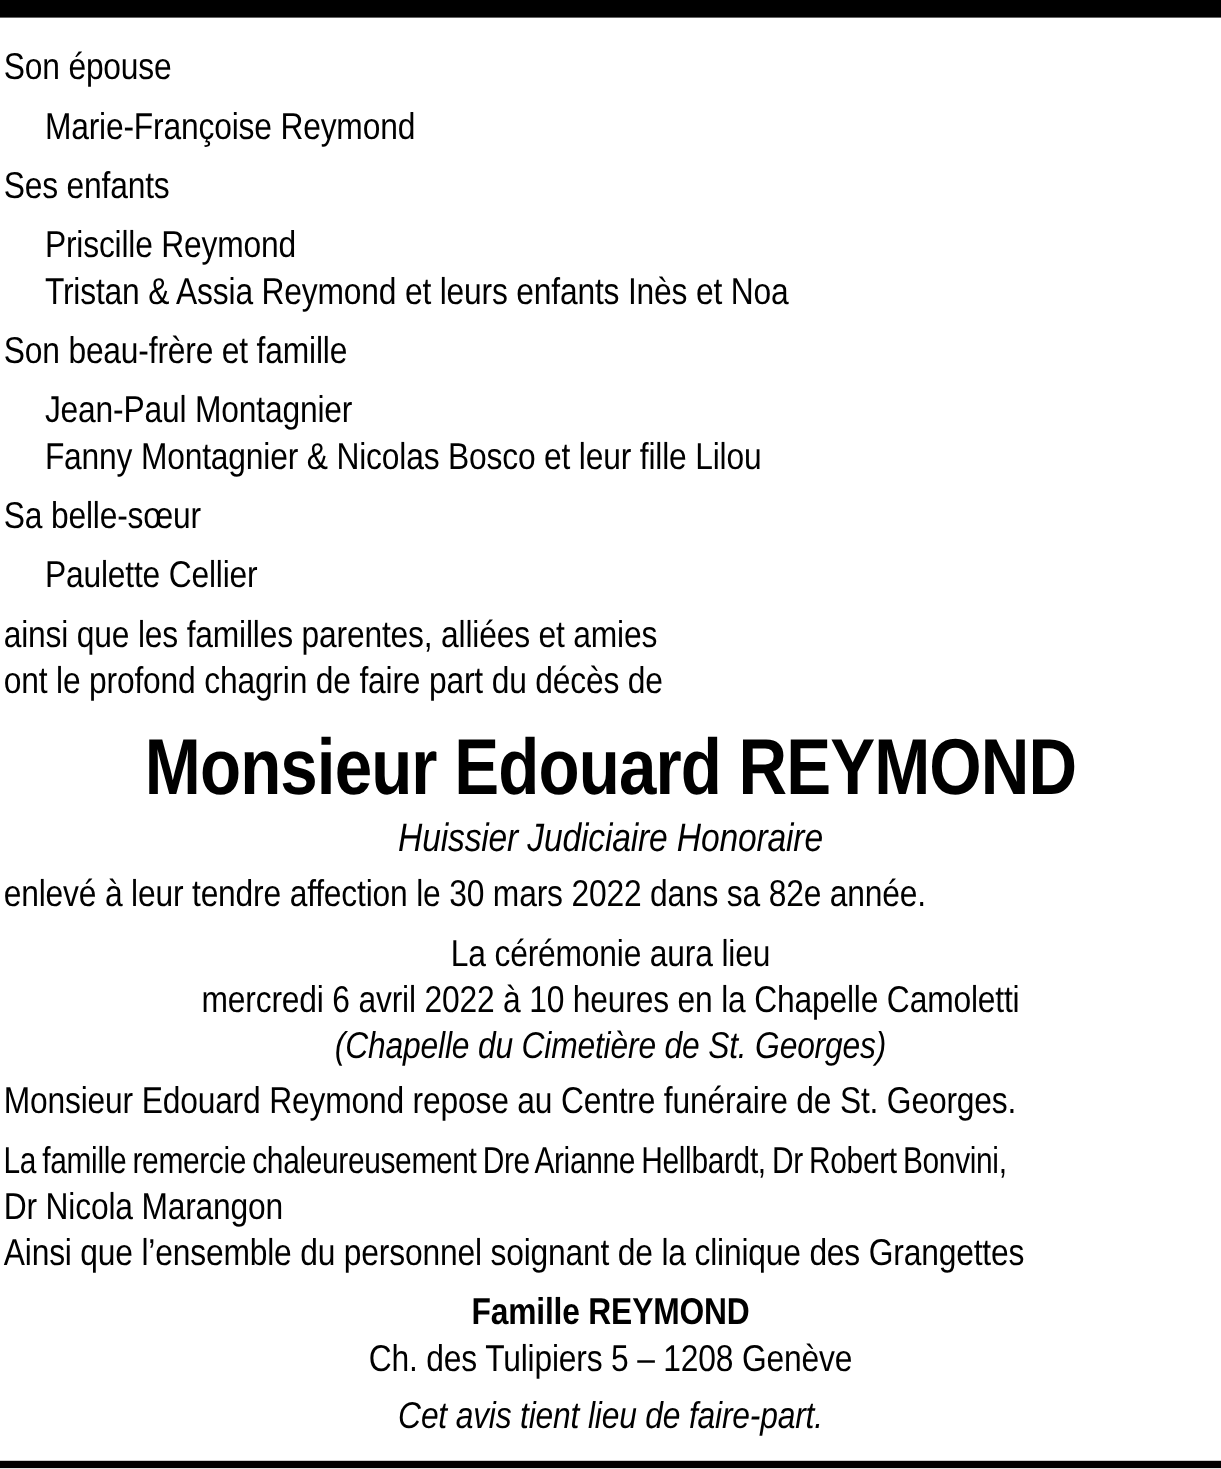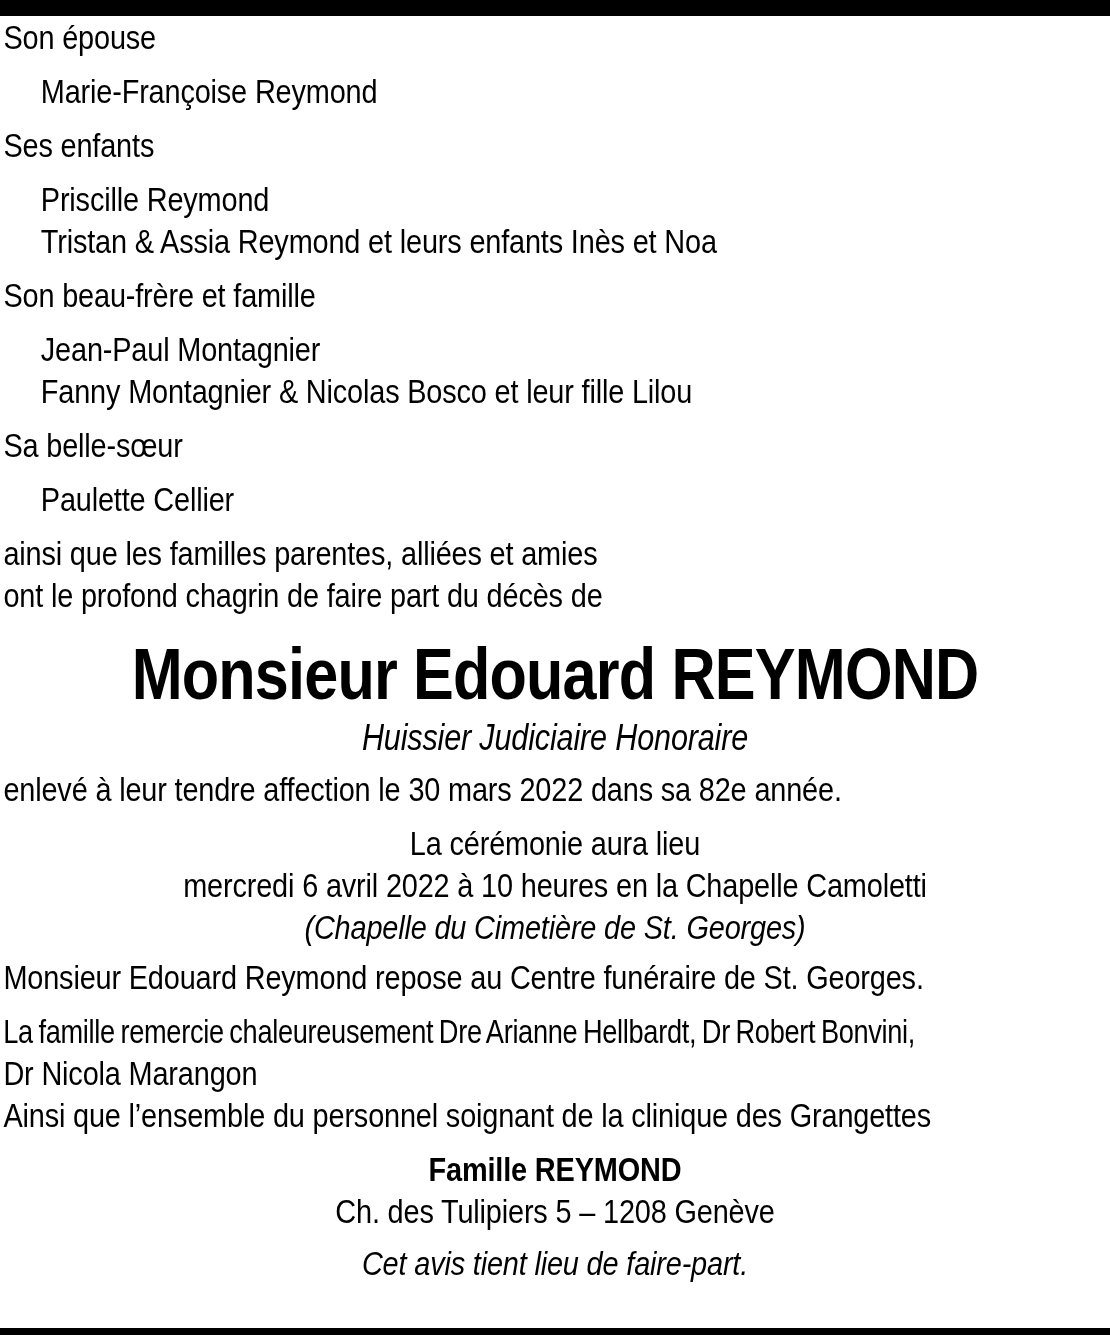--- a/index.html
+++ b/index.html
@@ -13,21 +13,21 @@
     color: #000000;
   }
   .bar-top {
     position: absolute; top: 0; left: 0;
     width: 100%; height: 16px; background: #000000;
   }
   .bar-bottom {
     position: absolute; bottom: 0; left: 0;
     width: 100%; height: 7px; background: #000000;
   }
-  .content { padding-top: 16px; }
+  .content { padding-top: 40px; }
   
   .line {
     font-size: 34px;
     line-height: 42px;
     white-space: nowrap;
     padding-left: 4px;
     transform: scaleX(0.85);
     transform-origin: 0 50%;
     letter-spacing: -0.2px;
   }

